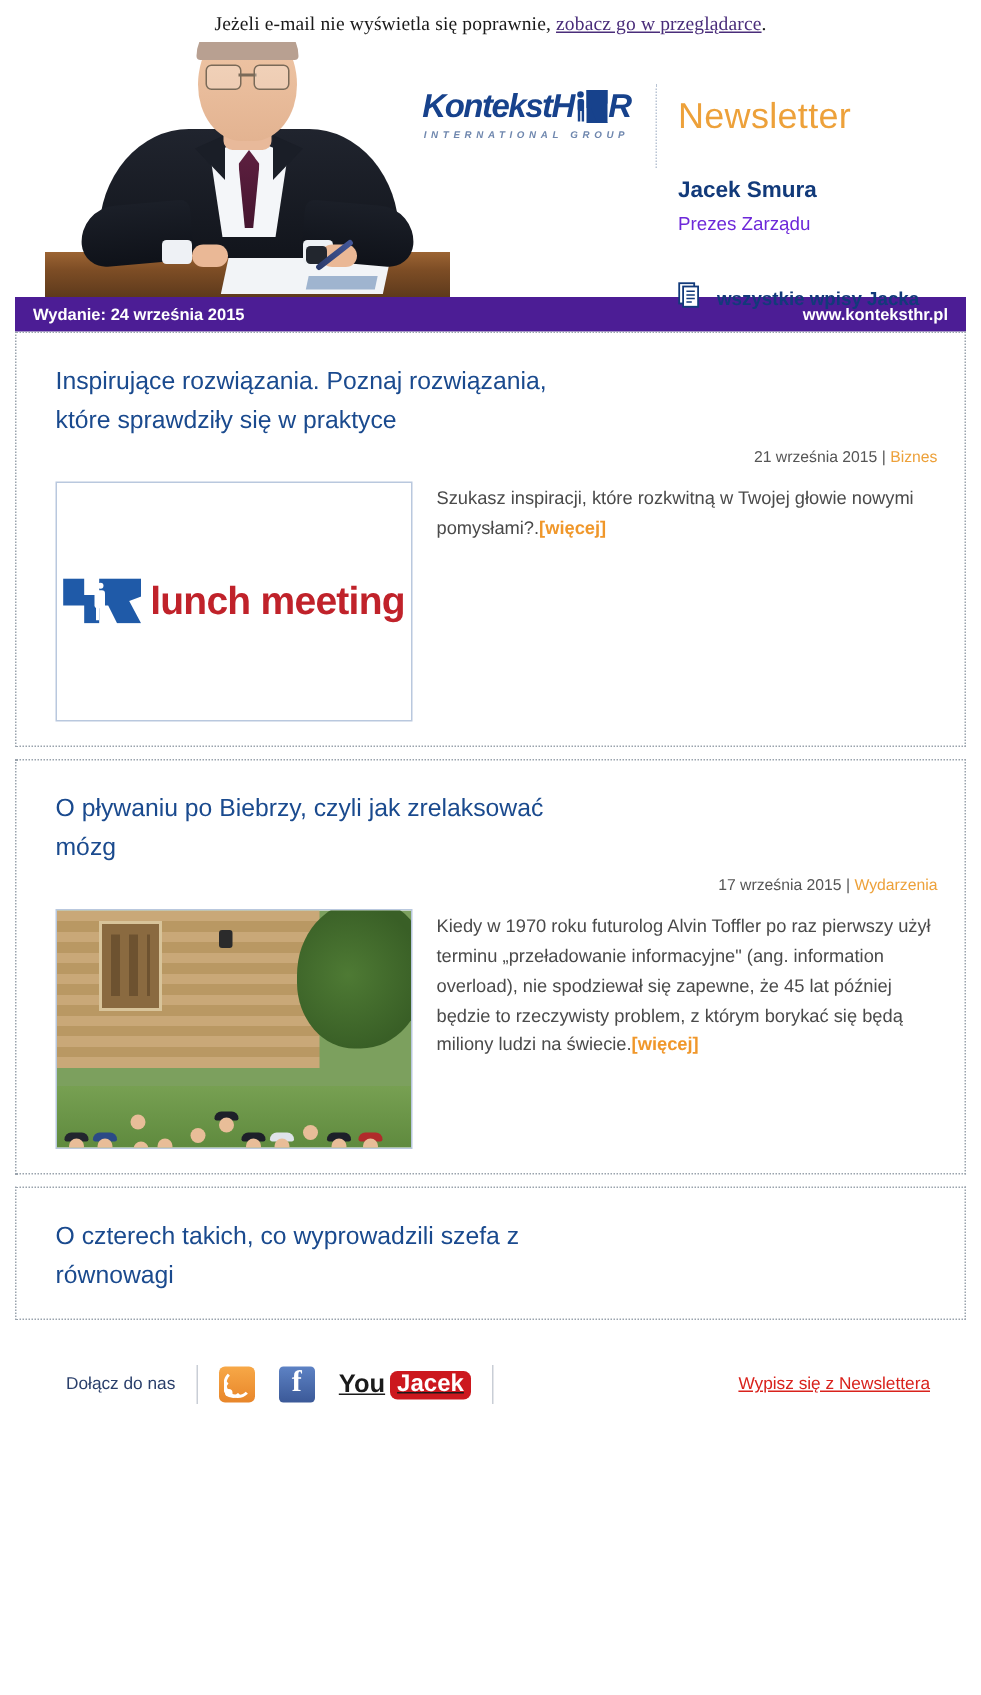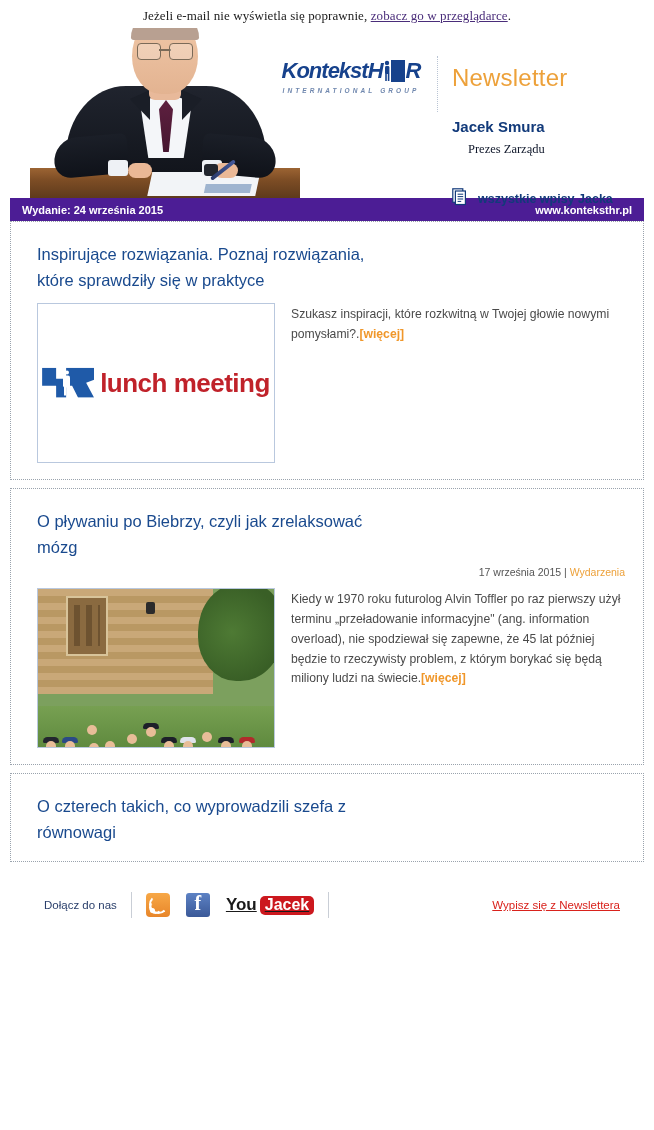--- a/index.html
+++ b/index.html
@@ -240,25 +240,24 @@
   .author-name {
     position: absolute;
     left: 452px;
     top: 90px;
     font-size: 15px;
     font-weight: bold;
     color: #123a7a;
   }
   .author-role {
     position: absolute;
-    left: 468px;
+    left: 452px;
     top: 114px;
     font-size: 12.5px;
-    color: #0f172a;
-    font-family: Liberation Serif, serif;
+    color: #6d28d9;
   }
   .all-posts {
     position: absolute;
     left: 452px;
     top: 160px;
     display: flex;
     align-items: center;
     gap: 9px;
     font-size: 12.5px;
     color: #123a7a;
@@ -595,20 +594,23 @@
 
 <div class="blue-bar">
   <span>Wydanie: 24 września 2015</span>
   <span>www.konteksthr.pl</span>
 </div>
 
 <div class="articles">
 
   <div class="article first">
     <div class="art-title">Inspirujące rozwiązania. Poznaj rozwiązania, które sprawdziły się w praktyce</div>
+    <div class="art-meta">
+      <span>21 września 2015</span><span> | </span><span class="cat">Biznes</span>
+    </div>
     <div class="art-body">
       <div class="thumb">
         <div class="lm">
           <span class="lm-hr">
             <span class="hr-block"></span>
             <span class="hr-person">
               <span class="ph-head"></span>
               <span class="ph-body"></span>
               <span class="ph-leg a"></span>
               <span class="ph-leg b"></span>

